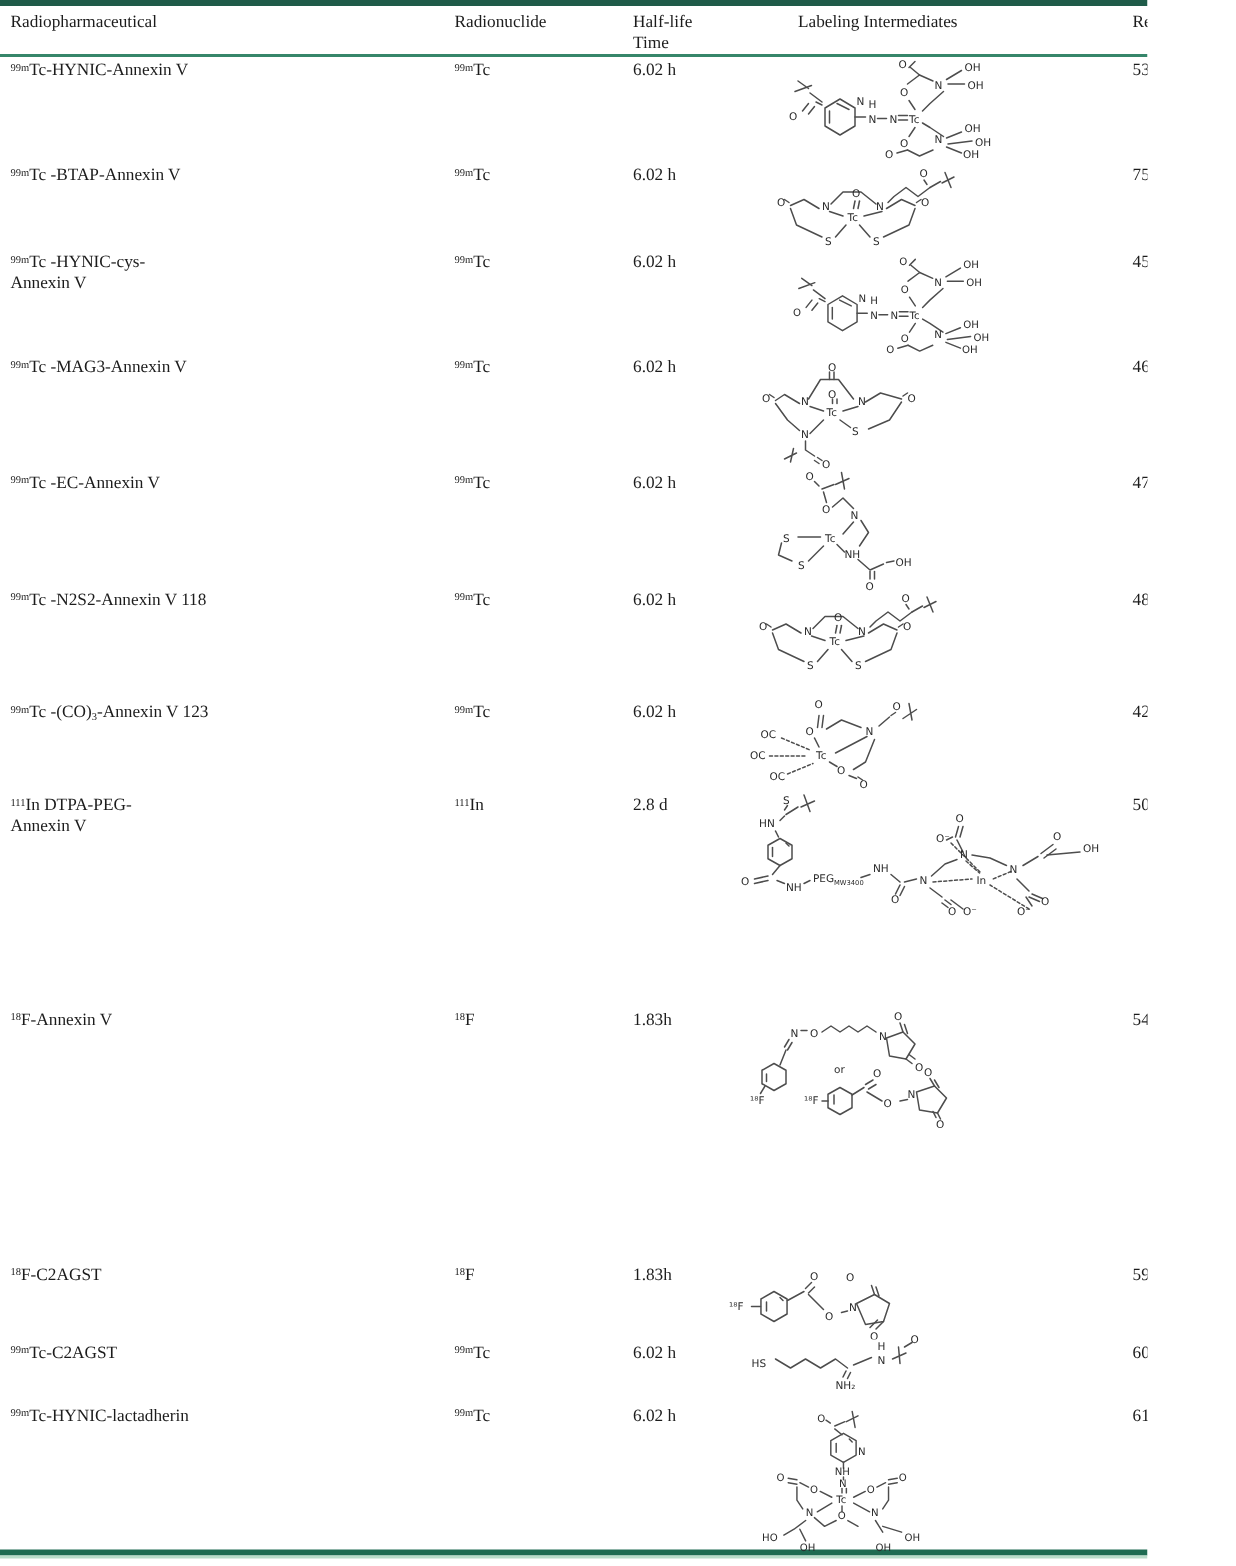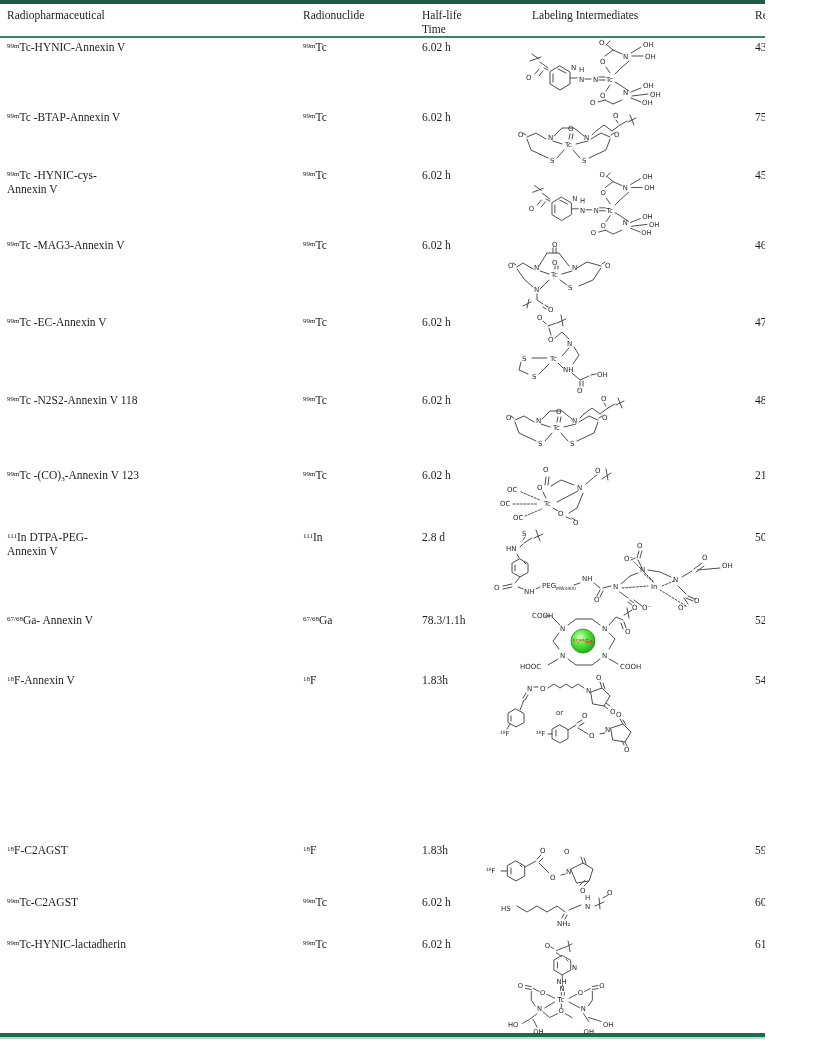--- a/index.html
+++ b/index.html
@@ -433,21 +433,21 @@
     <div class="cell c3">Half-life</div>
     <div class="cell c3 l2">Time</div>
     <div class="cell c4">Labeling Intermediates</div>
     <div class="cell c5">Ref.</div>
   </div>
 
   <div class="row" style="top:40px">
     <div class="cell c1"><sup>99m</sup>Tc-HYNIC-Annexin V</div>
     <div class="cell c2"><sup>99m</sup>Tc</div>
     <div class="cell c3">6.02 h</div>
-    <div class="cell c5">43</div>
+    <div class="cell c5">53</div>
     <svg class="struct" style="left:522px;top:-2px" width="190" height="68" viewBox="0 0 190 68">
         <use href="#sym-hynic"></use>
       </svg>
   </div>
 
   <div class="row" style="top:110px">
     <div class="cell c1"><sup>99m</sup>Tc -BTAP-Annexin V</div>
     <div class="cell c2"><sup>99m</sup>Tc</div>
     <div class="cell c3">6.02 h</div>
     <div class="cell c5">75</div>
@@ -494,47 +494,37 @@
     <div class="cell c5">48</div>
     <svg class="struct" style="left:500px;top:-1px" width="170" height="64" viewBox="0 0 170 58">
         <use href="#sym-n2s2"></use>
       </svg>
   </div>
 
   <div class="row" style="top:468px">
     <div class="cell c1"><sup>99m</sup>Tc -(CO)<sub>3</sub>-Annexin V 123</div>
     <div class="cell c2"><sup>99m</sup>Tc</div>
     <div class="cell c3">6.02 h</div>
-    <div class="cell c5">21</div>
+    <div class="cell c5">42</div>
     <svg class="struct" style="left:498px;top:-4px" width="130" height="64" viewBox="0 0 130 64">
         <use href="#sym-co3"></use>
       </svg>
   </div>
 
   <div class="row" style="top:530px">
     <div class="cell c1"><sup>111</sup>In DTPA-PEG-</div>
     <div class="cell c1 l2">Annexin V</div>
     <div class="cell c2"><sup>111</sup>In</div>
     <div class="cell c3">2.8 d</div>
     <div class="cell c5">50,51</div>
     <svg class="struct" style="left:490px;top:-2px" width="255" height="84" viewBox="0 0 255 84">
         <use href="#sym-dtpa"></use>
       </svg>
   </div>
 
-  <div class="row" style="top:613px">
-    <div class="cell c1"><sup>67/68</sup>Ga- Annexin V</div>
-    <div class="cell c2"><sup>67/68</sup>Ga</div>
-    <div class="cell c3">78.3/1.1h</div>
-    <div class="cell c5">52,53</div>
-    <svg class="struct" style="left:512px;top:-6px" width="150" height="64" viewBox="0 0 150 64">
-        <use href="#sym-dota"></use>
-        <text class="metal" x="71" y="36" text-anchor="middle">⁶⁷/⁶⁸Ga</text>
-      </svg>
-  </div>
 
   <div class="row" style="top:673px">
     <div class="cell c1"><sup>18</sup>F-Annexin V</div>
     <div class="cell c2"><sup>18</sup>F</div>
     <div class="cell c3">1.83h</div>
     <div class="cell c5">54</div>
     <svg class="struct" style="left:498px;top:-1px" width="190" height="80" viewBox="0 0 190 80">
         <use href="#sym-f18opts"></use>
       </svg>
   </div>

